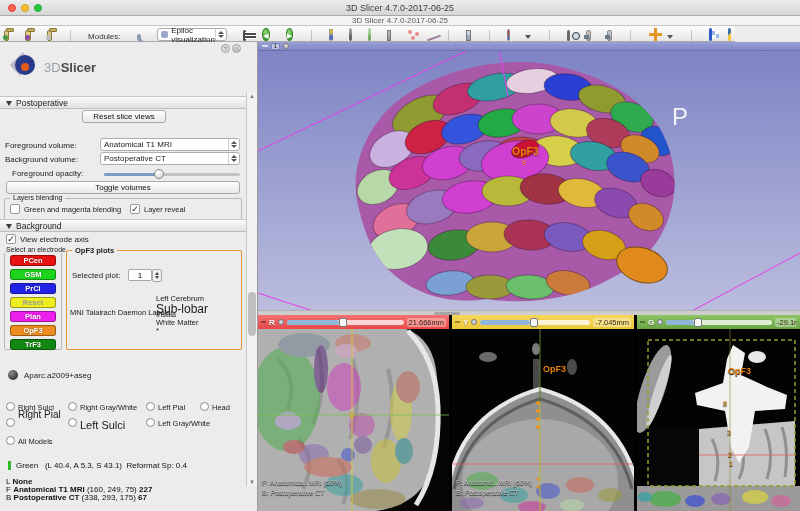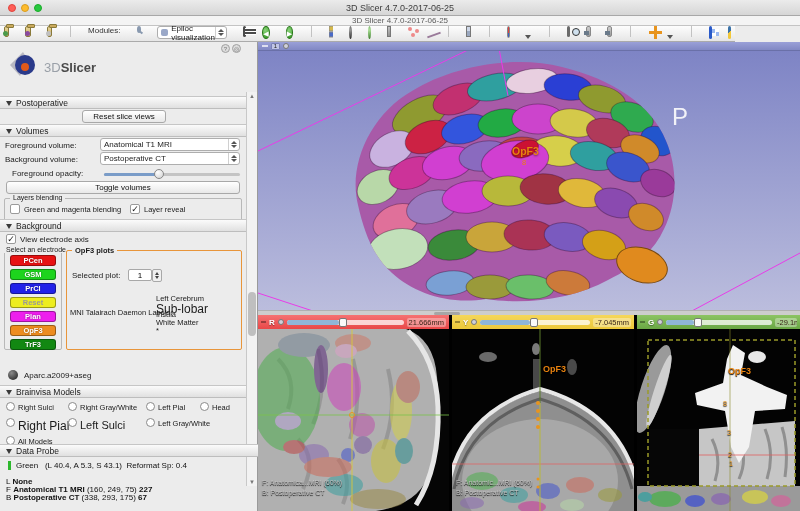--- a/index.html
+++ b/index.html
@@ -15,21 +15,21 @@
   #titlebar2{top:16px;height:10px;background:#f4f4f4;border-bottom:1px solid #c4c4c4;
     font-size:8px;line-height:10px;color:#5a5a5a;}
   .tlight{position:absolute;top:4px;width:8px;height:8px;border-radius:50%;}
   #tl-close{left:8px;background:#ff5f57;border:1px solid #e0443e;}
   #tl-min{left:21px;background:#febc2e;border:1px solid #d89c20;}
   #tl-max{left:34px;background:#28c840;border:1px solid #1aab29;}
 
   
   #toolbar{position:absolute;top:26px;left:0;width:735px;height:16px;
     background:linear-gradient(#fdfdfd,#e6e6e6);border-bottom:1px solid #aaa;
-    display:flex;align-items:flex-start;padding:0 4px;gap:16px;}
+    display:flex;align-items:flex-end;padding:0 4px;gap:16px;}
   .tsep{width:1px;height:11px;background:#c2c2c2;margin:0 2px;}
   .folder{width:16px;height:11px;background:linear-gradient(#ead89e,#c9a95c);
     border:1px solid #8a7a3a;border-radius:2px;position:relative;}
   .folder::before{content:"";position:absolute;top:-3px;left:1px;width:6px;height:2px;
     background:#c9a95c;border:1px solid #8a7a3a;border-radius:1px;}
   .fbadge{position:absolute;right:0;bottom:0;width:5px;height:5px;border-radius:50%;}
   #toolbar .tlabel{font-size:8px;color:#333;}
   .mag{width:7px;height:7px;border:2px solid #8a9ab0;border-radius:50%;position:relative;}
   .mag::after{content:"";position:absolute;width:5px;height:2px;background:#8a9ab0;
     right:-4px;bottom:-2px;transform:rotate(40deg);}
@@ -241,21 +241,20 @@
     </svg>
     <div class="plabel" style="left:44px;top:18px;font-size:13px;color:#9aa0a8">
       <span>3D</span><b style="color:#4a4a4a">Slicer</b>
     </div>
     <span class="panelbtn" style="left:221px;top:2px">?</span>
     <span class="panelbtn" style="left:232px;top:2px">◎</span>
 
     <div class="sech" style="top:54px"><span class="tri"></span><span>Postoperative</span></div>
     <div class="btn" style="left:82px;top:68px;width:84px;height:13px;line-height:12px">Reset slice views</div>
 
-    <div class="sech" style="top:82px"><span class="tri"></span><span>Volumes</span></div>
     <div class="plabel" style="left:5px;top:99px">Foreground volume:</div>
     <div class="combo pcombo" style="left:100px;top:96px;width:140px">
       <span>Anatomical T1 MRI</span>
       <span class="ud">
           <i class="up"></i>
           <i class="dn"></i>
         </span>
     </div>
     <div class="plabel" style="left:5px;top:113px">Background volume:</div>
     <div class="combo pcombo" style="left:100px;top:110px;width:140px">
@@ -307,45 +306,43 @@
     <div class="plabel" style="left:70px;top:266px;font-size:7.5px">MNI Talairach Daemon Labels:</div>
     <div class="plabel" style="left:156px;top:252px;font-size:7.5px">Left Cerebrum</div>
     <div class="plabel" style="left:156px;top:260px;font-size:12px">Sub-lobar</div>
     <div class="plabel" style="left:156px;top:268px;font-size:7.5px">Insula</div>
     <div class="plabel" style="left:156px;top:276px;font-size:7.5px">White Matter</div>
     <div class="plabel" style="left:156px;top:284px;font-size:7.5px">*</div>
 
     <span style="position:absolute;left:8px;top:328px;width:10px;height:10px;border-radius:50%;background:radial-gradient(circle at 35% 30%,#8a8a8a,#1a1a1a)"></span>
     <div class="plabel" style="left:24px;top:329px">Aparc.a2009+aseg</div>
 
-    <div class="sech" style="top:343px"><span class="tri"></span><span>Brainvisa Models</span></div>
     <span class="radio" style="left:6px;top:360px"></span>
     <div class="plabel" style="left:18px;top:361px;font-size:7.5px">Right Sulci</div>
     <span class="radio" style="left:68px;top:360px"></span>
     <div class="plabel" style="left:80px;top:361px;font-size:7.5px">Right Gray/White</div>
     <span class="radio" style="left:146px;top:360px"></span>
     <div class="plabel" style="left:158px;top:361px;font-size:7.5px">Left Pial</div>
     <span class="radio" style="left:200px;top:360px"></span>
     <div class="plabel" style="left:212px;top:361px;font-size:7.5px">Head</div>
     <span class="radio" style="left:6px;top:376px"></span>
-    <div class="plabel" style="left:18px;top:377px;font-size:12px">Right Pial</div>
+    <div class="plabel" style="left:18px;top:367px;font-size:10px">Right Pial</div>
     <span class="radio" style="left:68px;top:376px"></span>
     <div class="plabel" style="left:80px;top:377px;font-size:11px">Left Sulci</div>
     <span class="radio" style="left:146px;top:376px"></span>
     <div class="plabel" style="left:158px;top:377px;font-size:7.5px">Left Gray/White</div>
     <span class="radio" style="left:6px;top:394px"></span>
     <div class="plabel" style="left:18px;top:395px;font-size:7.5px">All Models</div>
 
     <div id="scrollbar">
       <span class="scrarr" style="top:1px">▲</span>
       <div id="scrollthumb"></div>
       <span class="scrarr" style="bottom:1px">▼</span>
     </div>
 
-    <div class="sech" style="top:402px;width:258px"><span class="tri"></span><span>Data Probe</span></div>
     <span id="probe-chip" style="left:8px;top:419px"></span>
     <div class="probe-line" style="left:16px;top:419px">
       <span>Green</span>&nbsp;&nbsp;
       <span>(L 40.4, A 5.3, S 43.1)</span>&nbsp;
       <span>Reformat Sp: 0.4</span>
     </div>
     <div class="probe-line" style="left:6px;top:435px">
       <span>L</span> <b>None</b>
     </div>
     <div class="probe-line" style="left:6px;top:443px">

